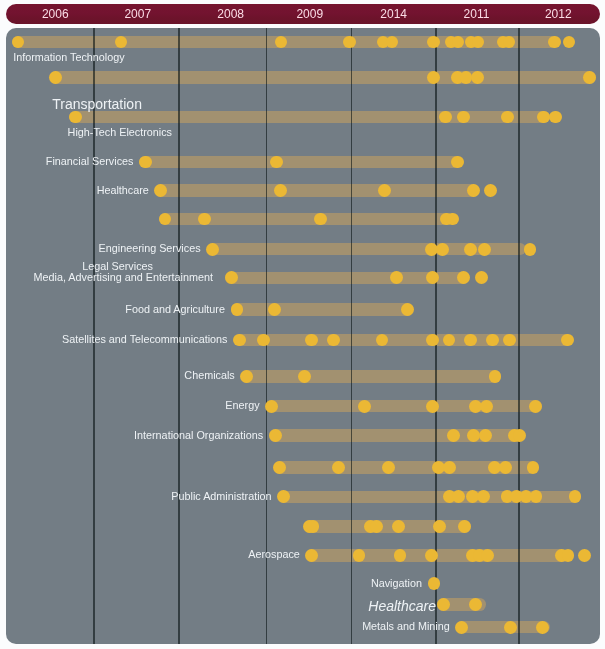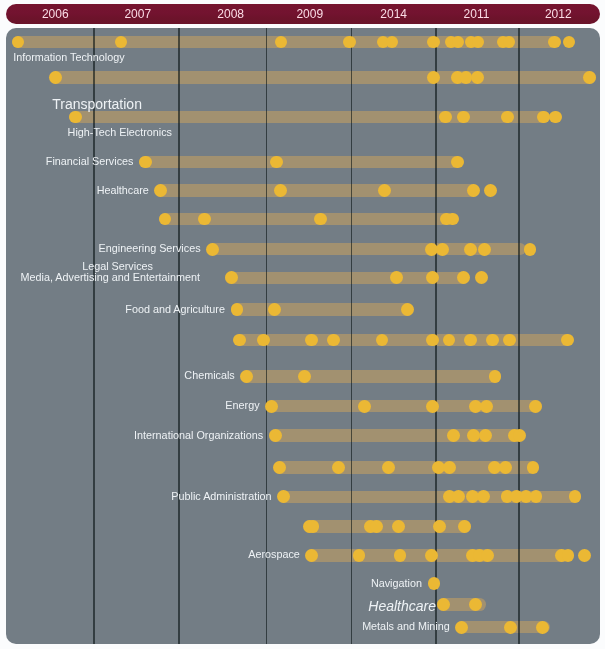--- a/index.html
+++ b/index.html
@@ -186,22 +186,23 @@
         <div class="dot" style="left: 530.25px; top: 592.65px; width: 12.9px; height: 12.9px; background: rgb(235, 184, 52);"></div>
       </div>
     <div id="labels-layer">
         <div class="rlabel" style="color: rgb(238, 242, 245); font-size: 10.8px; left: 7.2px; top: 23.2px;">Information Technology</div>
         <div class="rlabel" style="color: rgb(238, 242, 245); font-size: 14px; left: 46.2px; top: 68px;">Transportation</div>
         <div class="rlabel" style="color: rgb(238, 242, 245); font-size: 10.8px; left: 61.6px; top: 98.2px;">High-Tech Electronics</div>
         <div class="rlabel" style="color: rgb(238, 242, 245); font-size: 10.8px; right: 466.55px; top: 127px;">Financial Services</div>
         <div class="rlabel" style="color: rgb(238, 242, 245); font-size: 10.8px; right: 451.15px; top: 155.7px;">Healthcare</div>
         <div class="rlabel" style="color: rgb(238, 242, 245); font-size: 10.8px; right: 447.05px; top: 184px; margin-top: 48px;">Legal Services</div>
         <div class="rlabel" style="color: rgb(238, 242, 245); font-size: 10.8px; right: 399.45px; top: 214.1px;">Engineering Services</div>
-        <div class="rlabel" style="color: rgb(238, 242, 245); font-size: 10.8px; right: 400px; top: 242.9px;">Media, Advertising and Entertainment</div>
+        <div class="rlabel" style="color: rgb(238, 242, 245); font-size: 10.8px; right: 387px; top: 242.9px;">Media, Advertising and Entertainment</div>
         <div class="rlabel" style="color: rgb(238, 242, 245); font-size: 10.8px; right: 375.05px; top: 274.6px;">Food and Agriculture</div>
+        <div class="rlabel" style="color: rgb(238, 242, 245); font-size: 10.8px; right: 372.55px; top: 305px;">Satellites and Telecommunications</div>
         <div class="rlabel" style="color: rgb(238, 242, 245); font-size: 10.8px; right: 365.25px; top: 341.3px;">Chemicals</div>
         <div class="rlabel" style="color: rgb(238, 242, 245); font-size: 10.8px; right: 340.45px; top: 371.1px;">Energy</div>
         <div class="rlabel" style="color: rgb(238, 242, 245); font-size: 10.8px; right: 336.95px; top: 400.5px;">International Organizations</div>
         <div class="rlabel" style="color: rgb(238, 242, 245); font-size: 10.8px; right: 328.45px; top: 461.9px;">Public Administration</div>
         <div class="rlabel" style="color: rgb(238, 242, 245); font-size: 10.8px; right: 300.15px; top: 520.4px;">Aerospace</div>
         <div class="rlabel" style="color: rgb(238, 242, 245); font-size: 10.8px; right: 178.05px; top: 548.5px;">Navigation</div>
         <div class="rlabel" style="color: rgb(238, 242, 245); font-size: 14px; right: 164px; top: 569.7px; font-style: italic;">Healthcare</div>
         <div class="rlabel" style="color: rgb(238, 242, 245); font-size: 10.8px; right: 150.25px; top: 592.1px;">Metals and Mining</div>
       </div>
   </div>

